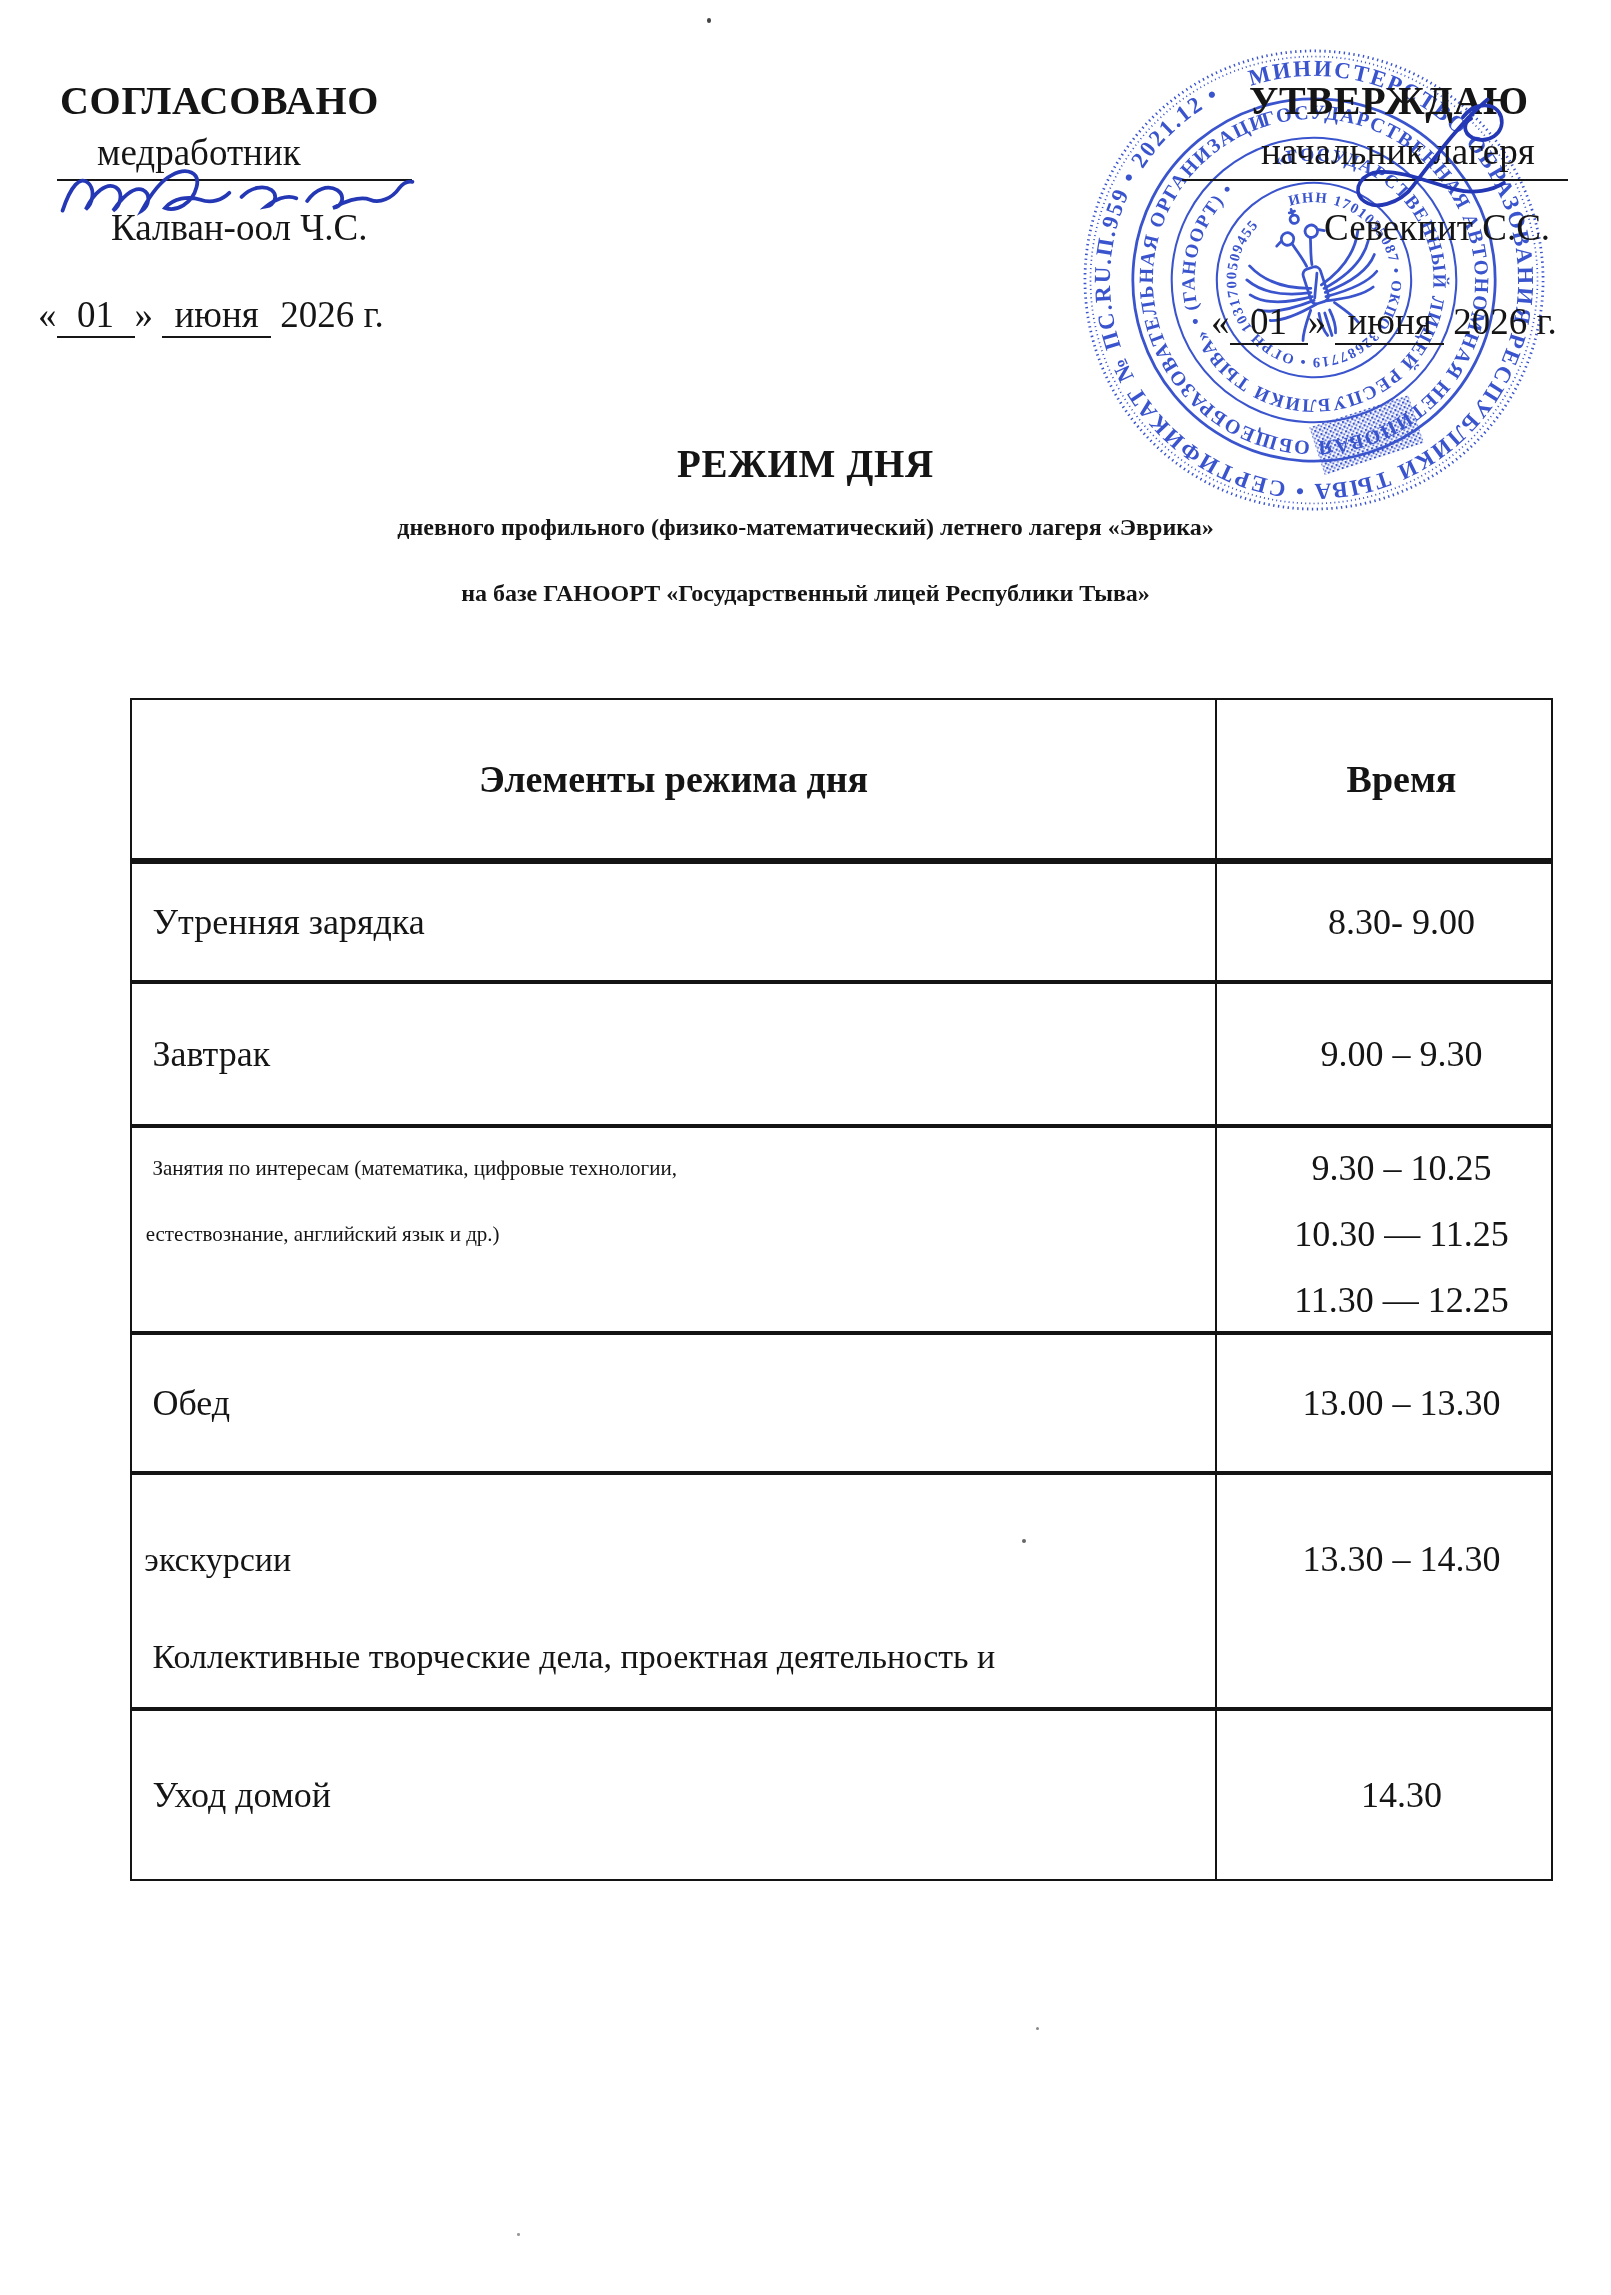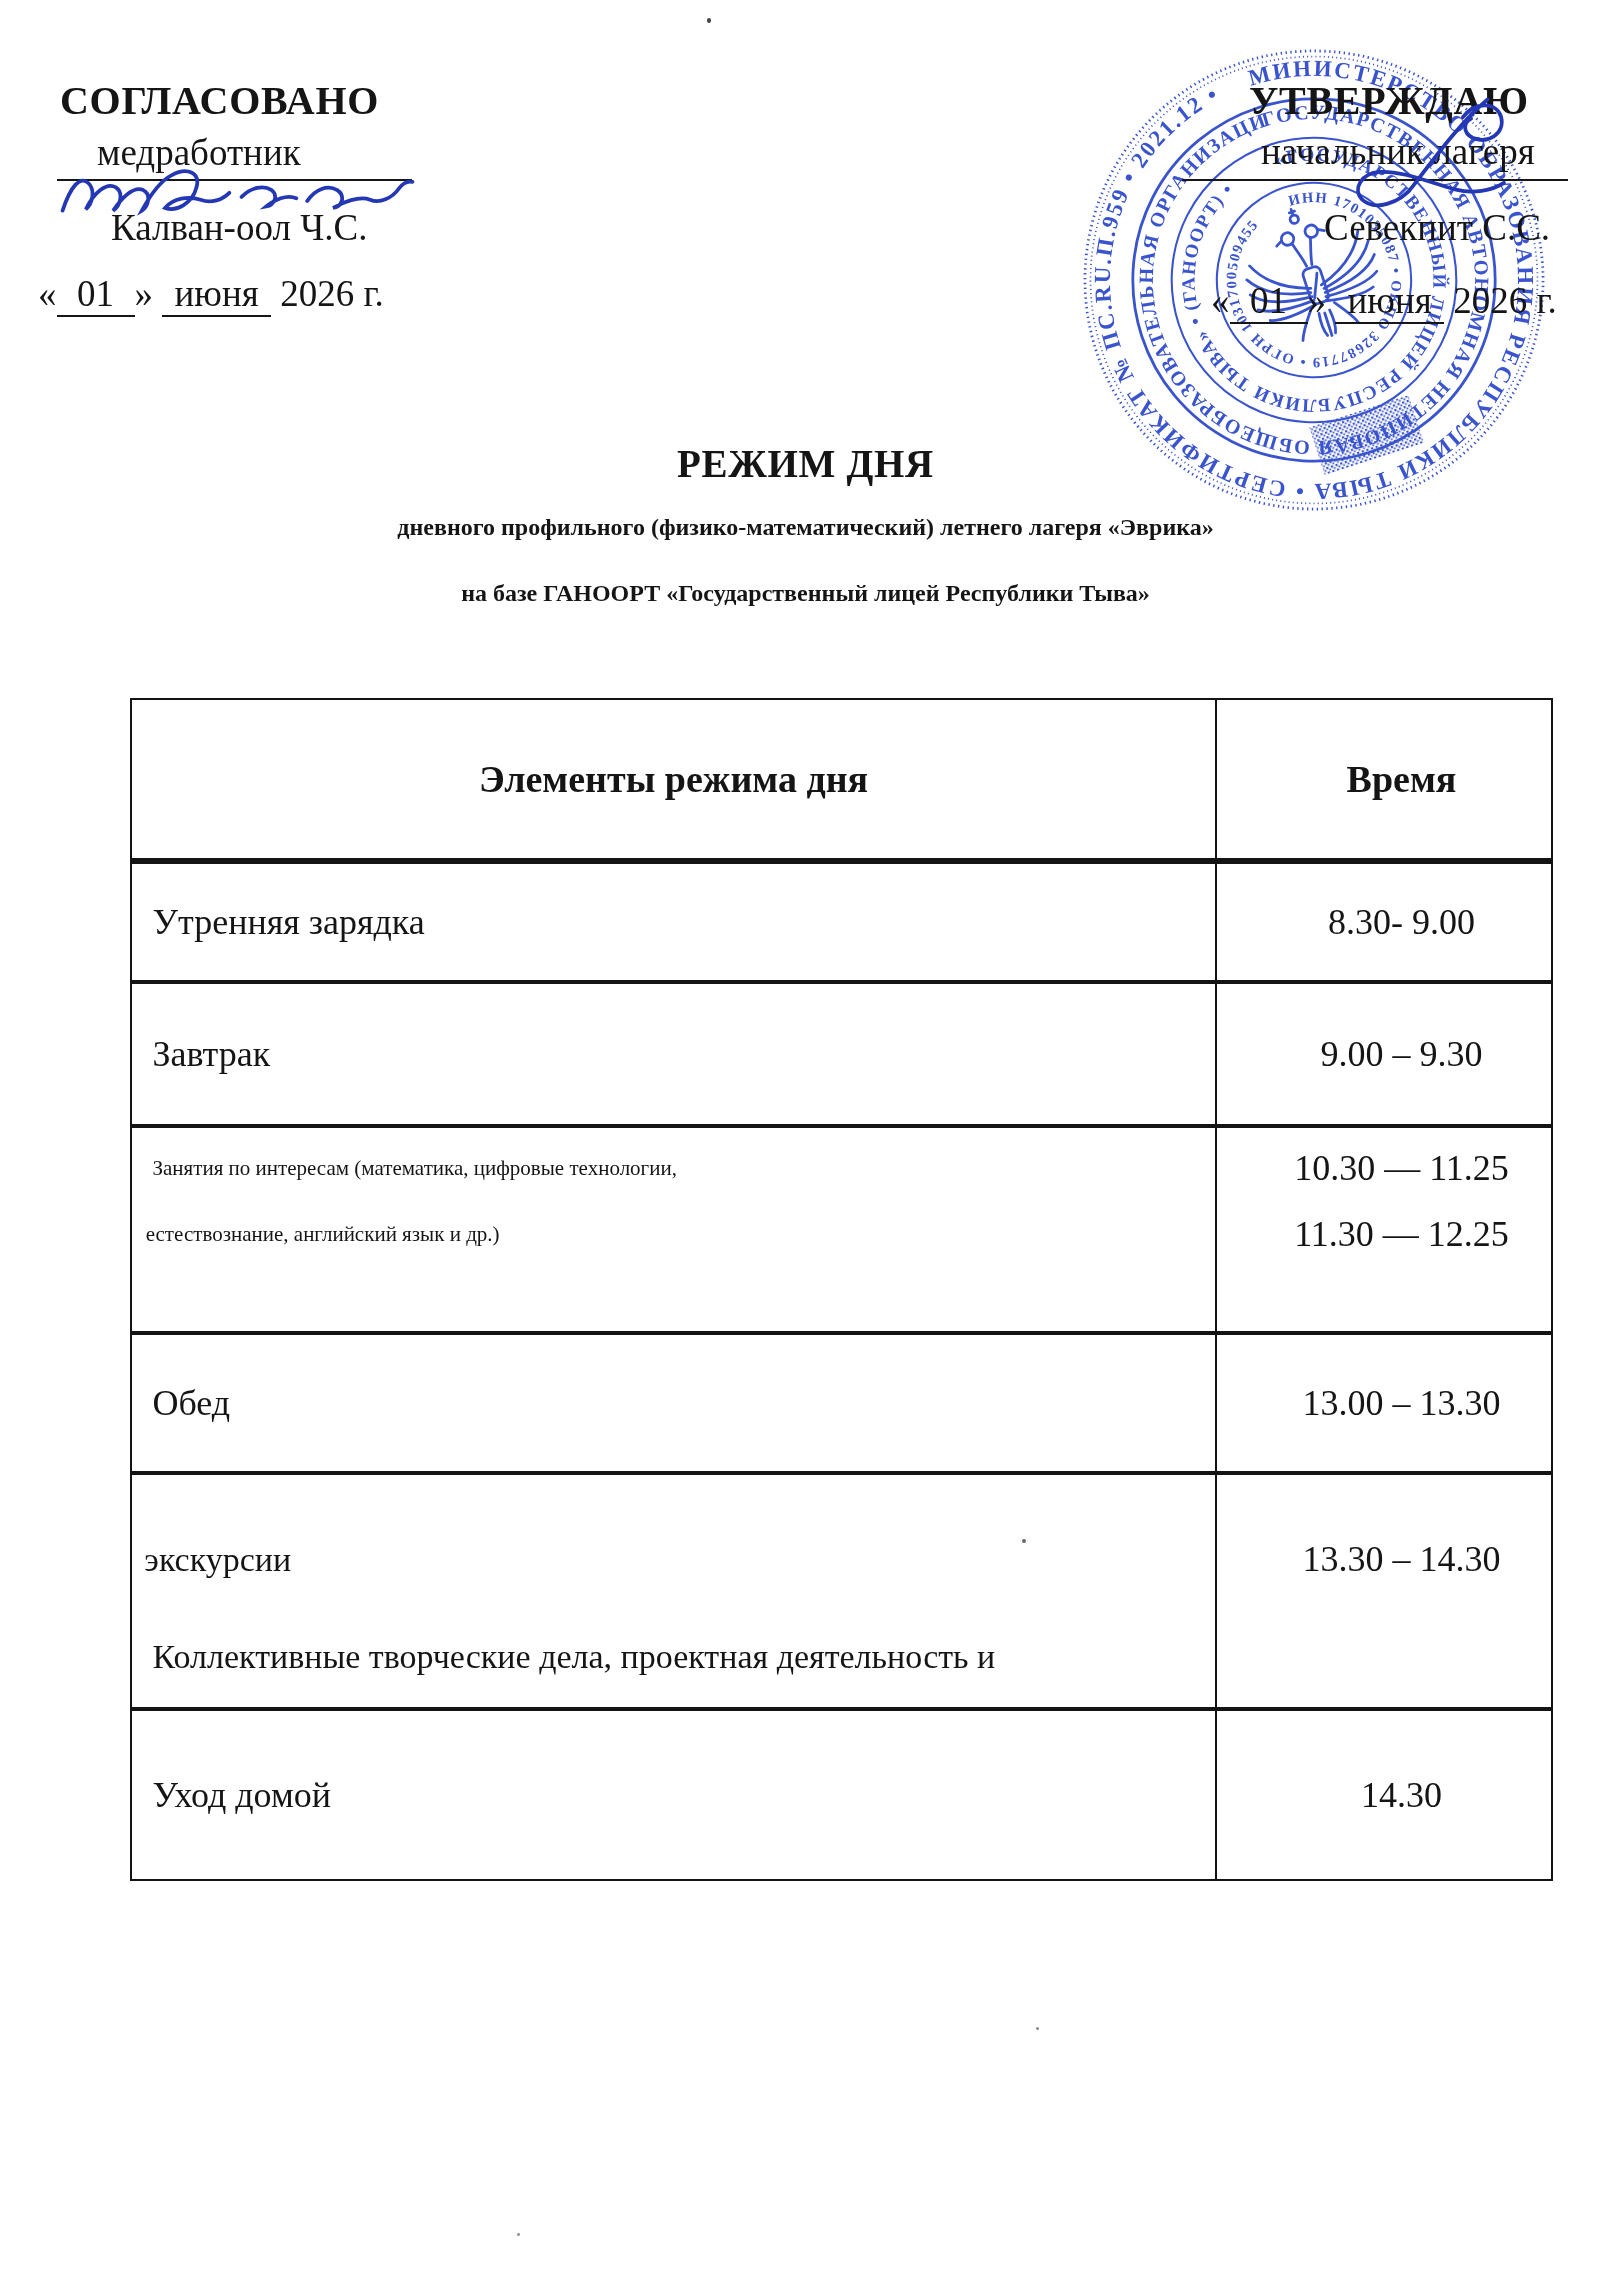--- a/index.html
+++ b/index.html
@@ -7,21 +7,21 @@
     position:relative; width:1611px; height:2295px; background:#ffffff;
     font-family:"Liberation Serif","DejaVu Serif",serif; color:#151515; overflow:hidden;
   }
   .abs{position:absolute;}
   
   .appr-title{font-size:40px; font-weight:bold; letter-spacing:0.7px;}
   .appr-role{font-size:37px;}
   .appr-name{font-size:37px;}
   .sig-line{border-bottom:2.7px solid #161616; height:0;}
   .appr-date{font-size:37px; white-space:nowrap;}
-  .du{border-bottom:2.1px solid #161616; display:inline-block; text-align:center;}
+  .du{border-bottom:2.1px solid #161616; display:inline-block; text-align:center;margin-top:21px;}
   .du-day{padding:0 20.5px;}
   .du-month{padding:0 12.3px;}
   .z2{z-index:2;}
   
   .doc-title{width:100%; text-align:center; font-weight:bold; font-size:39px; letter-spacing:0.7px;}
   .doc-sub{width:100%; text-align:center; font-weight:bold; font-size:24px;}
   
   .sched{position:absolute; left:130px; top:698px; width:1423px; border:2.7px solid #141414; box-sizing:border-box; background:transparent;}
   .trow{display:flex; box-sizing:border-box; align-items:center;gap:35px;}
   .sep7{border-top:4.8px solid #141414;}
@@ -174,20 +174,21 @@
           <div class="line">9.00 – 9.30</div>
         </div>
     </div>
 
     <div class="trow sep7" style="height:207px;">
       <div class="c-act lines-tight" style="font-size:21px;">
         <div class="line">Занятия по интересам (математика, цифровые технологии,</div>
         <div class="line" style="margin-left:-6.8px;">естествознание, английский язык и др.)</div>
       </div>
       <div class="c-time lines-tight">
+        <div class="line">9.30 – 10.25</div>
         <div class="line">10.30 — 11.25</div>
         <div class="line">11.30 — 12.25</div>
       </div>
     </div>
 
     <div class="trow sep7" style="height:140px;">
       <div class="c-act">
           <div class="line">Обед</div>
         </div>
       <div class="c-time">

